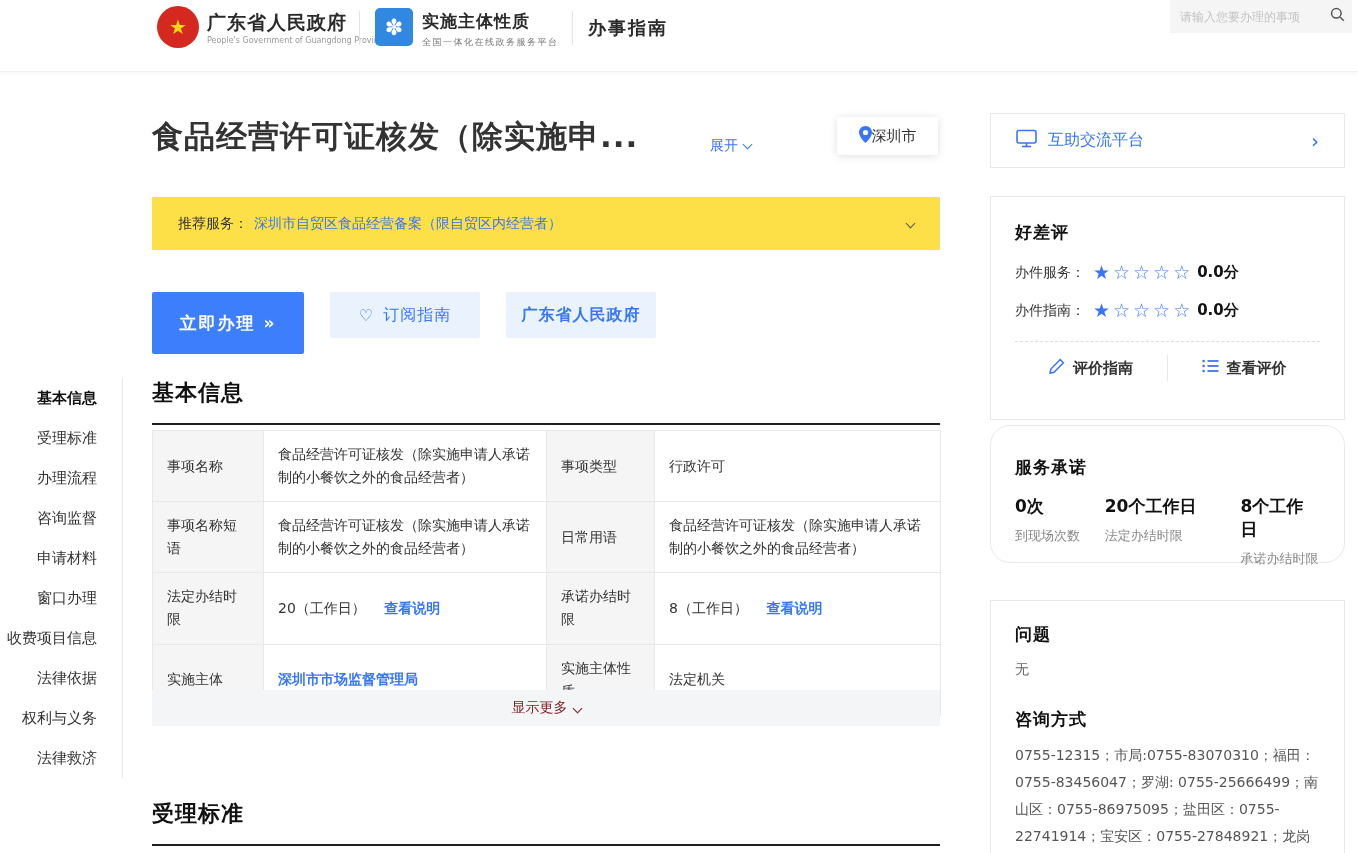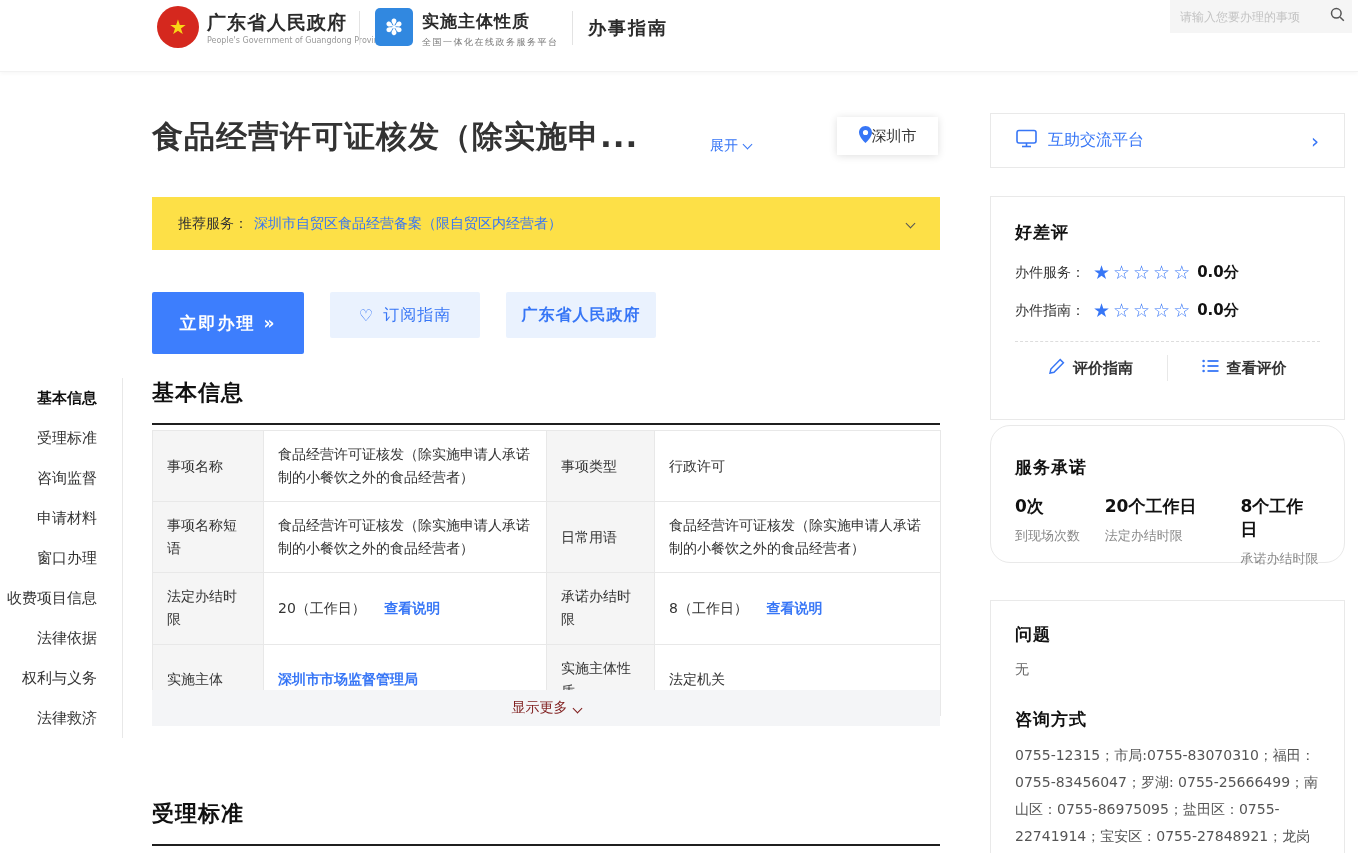--- a/index.html
+++ b/index.html
@@ -168,20 +168,21 @@
     <span class="heart">♡</span>
     <span>订阅指南</span>
   </div>
   <div class="btn-light btn-simple">
     <span>广东省人民政府</span>
   </div>
 
   <div class="side-nav">
     <div class="item active">基本信息</div>
     <div class="item">受理标准</div>
+    <div class="item">办理流程</div>
     <div class="item">咨询监督</div>
     <div class="item">申请材料</div>
     <div class="item">窗口办理</div>
     <div class="item">收费项目信息</div>
     <div class="item">法律依据</div>
     <div class="item">权利与义务</div>
     <div class="item">法律救济</div>
   </div>
 
   <div class="section-heading heading-basic">基本信息</div>

